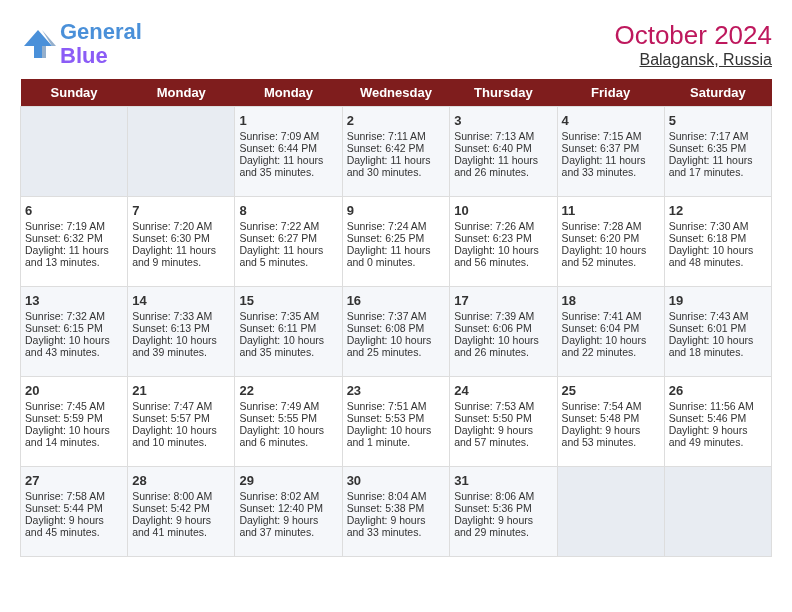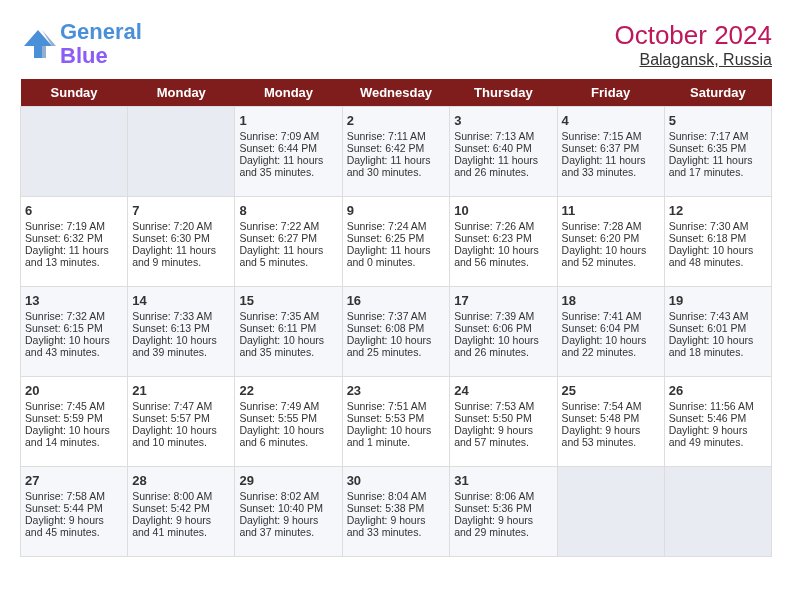--- a/index.html
+++ b/index.html
@@ -297,21 +297,21 @@
         </td>
         <td>
           <span class="day-num">28</span>
           <div>Sunrise: 8:00 AM</div>
           <div>Sunset: 5:42 PM</div>
           <div>Daylight: 9 hours and 41 minutes.</div>
         </td>
         <td>
           <span class="day-num">29</span>
           <div>Sunrise: 8:02 AM</div>
-          <div>Sunset: 10:40 PM</div>
+          <div>Sunset: 12:40 PM</div>
           <div>Daylight: 9 hours and 37 minutes.</div>
         </td>
         <td>
           <span class="day-num">30</span>
           <div>Sunrise: 8:04 AM</div>
           <div>Sunset: 5:38 PM</div>
           <div>Daylight: 9 hours and 33 minutes.</div>
         </td>
         <td>
           <span class="day-num">31</span>

